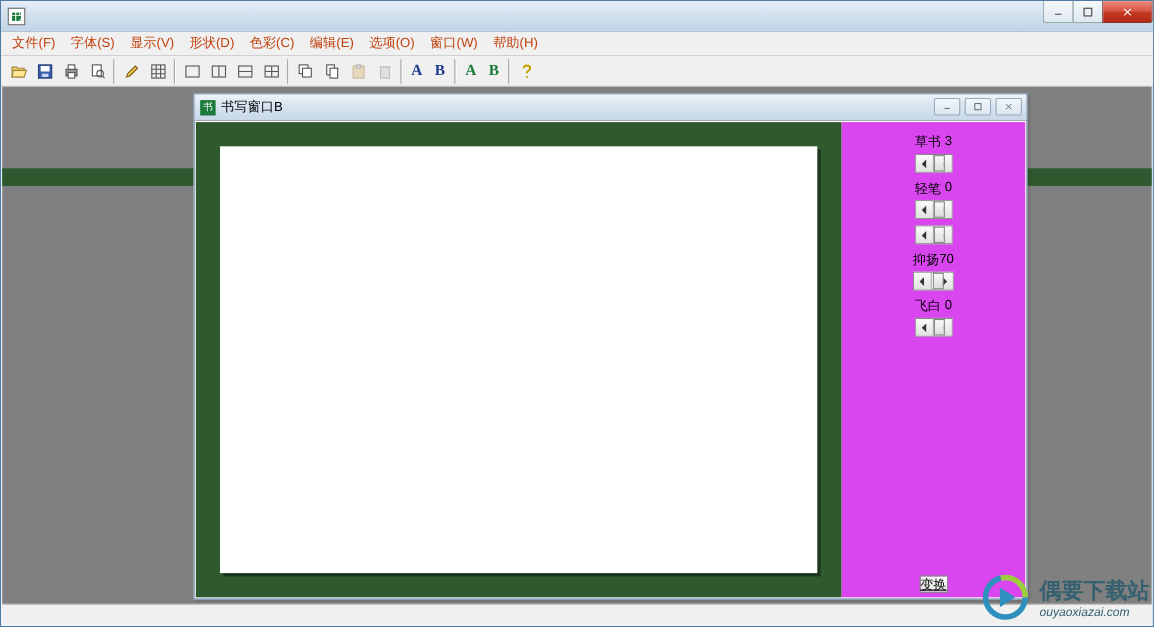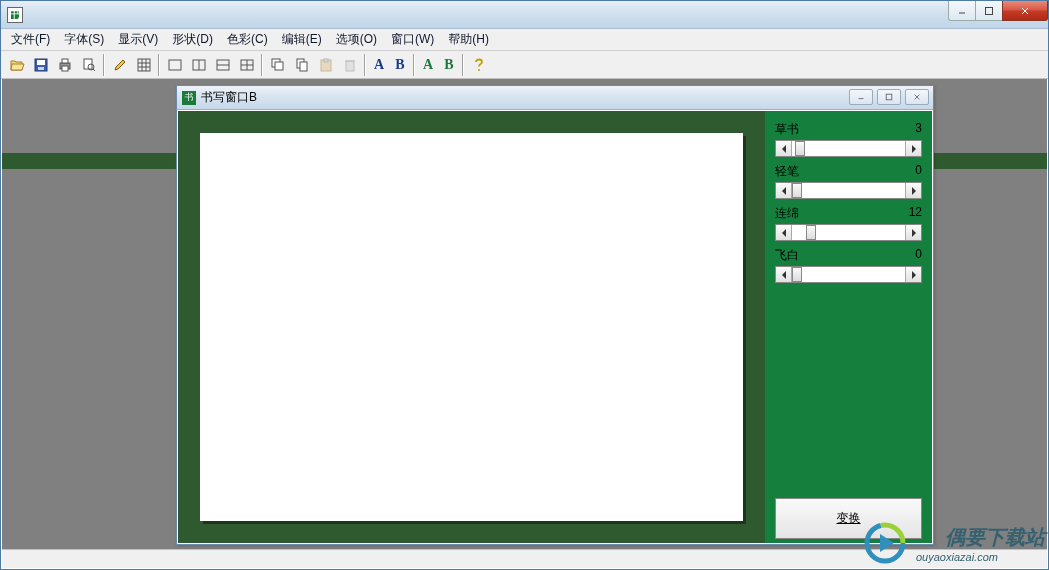--- a/index.html
+++ b/index.html
@@ -15,21 +15,21 @@
 .win-controls { position:absolute; right:0; top:0; display:flex; height:20px; }
 .win-btn { width:28px; height:20px; border:1px solid #9aa; border-top:none; background:linear-gradient(#f5f8fb,#dee8f1); display:flex;align-items:center;justify-content:center; margin-left:-1px;}
 .win-btn:first-child{ border-bottom-left-radius:3px; }
 .win-btn:last-child{ }
 .win-btn.close-btn{ width:46px; background:linear-gradient(#e98b7a,#d95947 45%,#c43a24 55%,#b02a17); border-color:#8b3222; border-bottom-right-radius:3px;}
 .win-btn svg{width:10px;height:10px;stroke:#444;stroke-width:1;}
 .win-btn.close-btn svg{stroke:#fff;}
 
 
 .menu-bar { height:22px; background:#f0f0f0; border-bottom:1px solid #d0d0d0; padding:0 4px; display:flex; align-items:center; gap:2px;}
-.menu-item { padding:2px 6px; color:#0f172a; cursor:default;}
+.menu-item { padding:2px 6px; color:#c2410c; cursor:default;}
 
 
 .toolbar { height:28px; background:#f0f0f0; border-bottom:1px solid #c0c0c0; display:flex; align-items:center; padding:0 4px; gap:1px;}
 .tool-btn { width:23px; height:22px; border:1px solid transparent; display:flex; align-items:center; justify-content:center; cursor:default;}
 .tool-sep{ width:6px; height:22px; border-left:1px solid #a0a0a0; border-right:1px solid #fff; margin:0 2px; width:2px;}
 .tool-btn svg{width:16px;height:16px;}
 
 
 .main-client { position:absolute; top:78px; left:1px; right:1px; bottom:20px; background:#808080; }
 
@@ -43,40 +43,40 @@
 .child-titlebar .app-icon span{color:#fff;font-size:9px;}
 .child-win-controls{position:absolute;right:4px;top:3px;display:flex;gap:4px;}
 .child-win-btn{width:24px;height:16px;border:1px solid #9ab;border-radius:2px;background:linear-gradient(#f2f6fa,#dce6f0);display:flex;align-items:center;justify-content:center;}
 .child-win-btn svg{width:8px;height:8px;stroke:#556;stroke-width:1;}
 
 .child-body{ position:absolute; top:25px; left:1px; right:1px; bottom:1px; display:flex;}
 .canvas-area{ flex:0 0 587px; background:#2f5a2f; padding:22px; position:relative;}
 .canvas{ width:100%; height:100%; background:#fff; box-shadow:3px 3px 0 rgba(0,0,0,0.4);}
 
 
-.slider-panel{ flex:1; background:#15803d; padding:10px 10px 4px 10px; display:flex; flex-direction:column; gap:6px;}
+.slider-panel{ flex:1; background:#d946ef; padding:10px 10px 4px 10px; display:flex; flex-direction:column; gap:6px;align-items:center;}
 .slider-group{}
 .slider-header{display:flex;justify-content:space-between; margin-bottom:2px;}
 .slider-label{color:#000;}
 .slider-value{color:#000;}
 .slider-track{height:17px; background:#fff; border:1px solid #888; position:relative; display:flex;}
 .slider-arrow{width:16px;height:15px; background:linear-gradient(#fbfbfb,#e1e1e1); border:0; display:flex;align-items:center;justify-content:center;}
 .slider-arrow.left{border-right:1px solid #aaa;}
 .slider-arrow.right{border-left:1px solid #aaa;}
 .slider-arrow svg{width:6px;height:8px;fill:#333;}
 .slider-rail{flex:1;position:relative;}
 .slider-thumb{position:absolute;top:0;width:10px;height:15px;background:linear-gradient(#fafafa,#dcdcdc);border:1px solid #888;}
 
-.transform-btn{margin-top:auto;height:41px;border:1px solid #888;background:linear-gradient(#fafafa,#e4e4e4);display:flex;align-items:center;justify-content:center;text-decoration:underline;}
+.transform-btn{margin-top:auto;height:16px;border:1px solid #888;background:linear-gradient(#fafafa,#e4e4e4);display:flex;align-items:center;justify-content:center;text-decoration:underline;}
 
 
 .watermark{position:absolute;right:4px;bottom:4px;display:flex;align-items:center;gap:8px;pointer-events:none;}
 .watermark-logo{width:46px;height:46px;}
 .watermark-text{display:flex;flex-direction:column;align-items:flex-start;}
-.watermark-text .cn{font-size:20px;font-weight:bold;color:#34606f;font-style:italic;margin-left:29px;}
+.watermark-text .cn{font-size:20px;font-weight:bold;color:#34606f;}
 .watermark-text .en{font-size:11px;color:#34606f;font-style:italic;}
 
 
 .bg-strip{position:absolute;left:0;top:74px;right:0;height:16px;background:#2f5a2f;}
 </style>
 </head>
 <body>
 
 <div class="main-window">
 
@@ -306,32 +306,49 @@
                   <div class="slider-thumb" style="left:0%"></div>
                 </div>
                 <div class="slider-arrow right">
                   <svg viewBox="0 0 6 8">
                     <path d="M1 0 L5 4 L1 8 Z"></path>
                   </svg>
                 </div>
               </div>
             </div>
             <div class="slider-group">
+              <div class="slider-track">
+                <div class="slider-arrow left">
+                  <svg viewBox="0 0 6 8">
+                    <path d="M5 0 L1 4 L5 8 Z"></path>
+                  </svg>
+                </div>
+                <div class="slider-rail">
+                  <div class="slider-thumb" style="left:12%"></div>
+                </div>
+                <div class="slider-arrow right">
+                  <svg viewBox="0 0 6 8">
+                    <path d="M1 0 L5 4 L1 8 Z"></path>
+                  </svg>
+                </div>
+              </div>
+            </div>
+            <div class="slider-group">
               <div class="slider-header">
-                <span class="slider-label">连绵</span>
-                <span class="slider-value">12</span>
-              </div>
-              <div class="slider-track">
-                <div class="slider-arrow left">
-                  <svg viewBox="0 0 6 8">
-                    <path d="M5 0 L1 4 L5 8 Z"></path>
-                  </svg>
-                </div>
-                <div class="slider-rail">
-                  <div class="slider-thumb" style="left:12%"></div>
+                <span class="slider-label">抑扬</span>
+                <span class="slider-value">70</span>
+              </div>
+              <div class="slider-track">
+                <div class="slider-arrow left">
+                  <svg viewBox="0 0 6 8">
+                    <path d="M5 0 L1 4 L5 8 Z"></path>
+                  </svg>
+                </div>
+                <div class="slider-rail">
+                  <div class="slider-thumb" style="left:45%"></div>
                 </div>
                 <div class="slider-arrow right">
                   <svg viewBox="0 0 6 8">
                     <path d="M1 0 L5 4 L1 8 Z"></path>
                   </svg>
                 </div>
               </div>
             </div>
             <div class="slider-group">
               <div class="slider-header">

